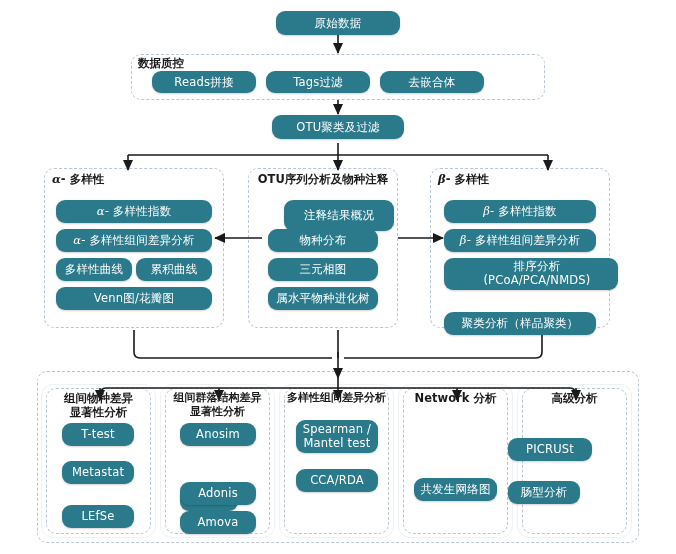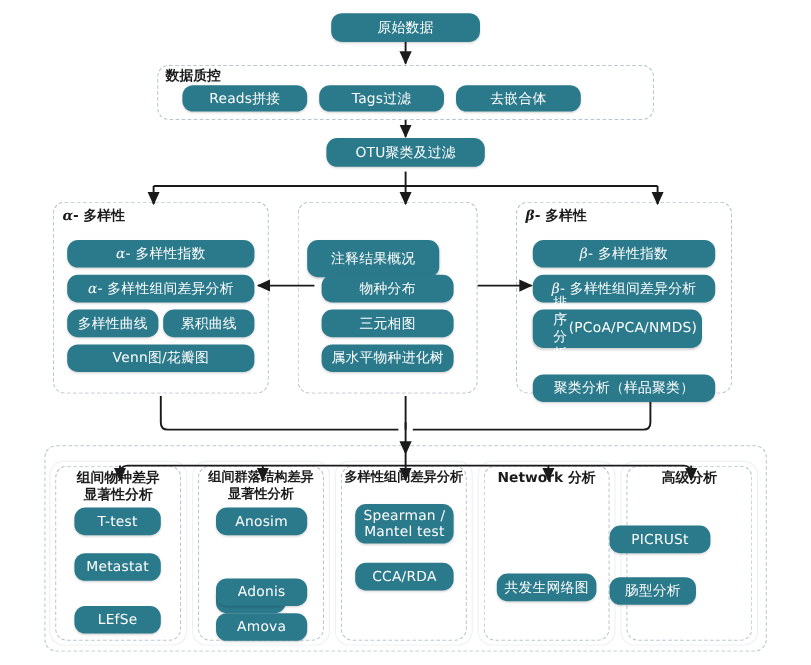--- a/index.html
+++ b/index.html
@@ -160,22 +160,23 @@
     <span>多样性曲线</span>
   </div>
   <div class="pill" style="left:136px; top:258px; width:76px; height:23px;">
     <span>累积曲线</span>
   </div>
   <div class="pill" style="left:56px; top:287px; width:156px; height:23px;">
     <span>Venn图/花瓣图</span>
   </div>
 
   <div class="panel" style="left:248px; top:168px; width:150px; height:160px;"></div>
-
-  <div class="pill" style="left:256px; top:200px; width:110px; height:31px;align-items:center;">
+  <div class="panel-title" style="left:251px; top:172px; width:144px;">OTU序列分析及物种注释</div>
+
+  <div class="pill" style="left:284px; top:200px; width:110px; height:31px;align-items:center;">
     <span>注释结果概况</span>
   </div>
   <div class="pill" style="left:268px; top:229px; width:110px; height:23px;">
     <span>物种分布</span>
   </div>
   <div class="pill" style="left:268px; top:258px; width:110px; height:23px;">
     <span>三元相图</span>
   </div>
   <div class="pill" style="left:268px; top:287px; width:110px; height:23px;">
     <span>属水平物种进化树</span>
@@ -187,21 +188,21 @@
   </div>
 
   <div class="pill" style="left:444px; top:200px; width:152px; height:23px;">
     <span class="greek">β</span>
       <span>- 多样性指数</span>
   </div>
   <div class="pill" style="left:444px; top:229px; width:152px; height:23px;">
     <span class="greek">β</span>
       <span>- 多样性组间差异分析</span>
   </div>
-  <div class="pill two-line" style="left:444px; top:258px; width:141px; height:32px; flex-direction:row;padding-left:16px;">
+  <div class="pill two-line" style="left:444px; top:258px; width:174px; height:32px; flex-direction:column;padding-left:16px;">
     <span>排序分析</span>
     <span>(PCoA/PCA/NMDS)</span>
   </div>
   <div class="pill" style="left:444px; top:296px; width:152px; height:23px;margin-top:16px;">
     <span>聚类分析（样品聚类）</span>
   </div>
 
   <div class="panel" style="left:37px; top:371px; width:602px; height:172px;"></div>
 
   <div class="innercard" style="left:41px; top:384px; width:115px; height:154px;"></div>

